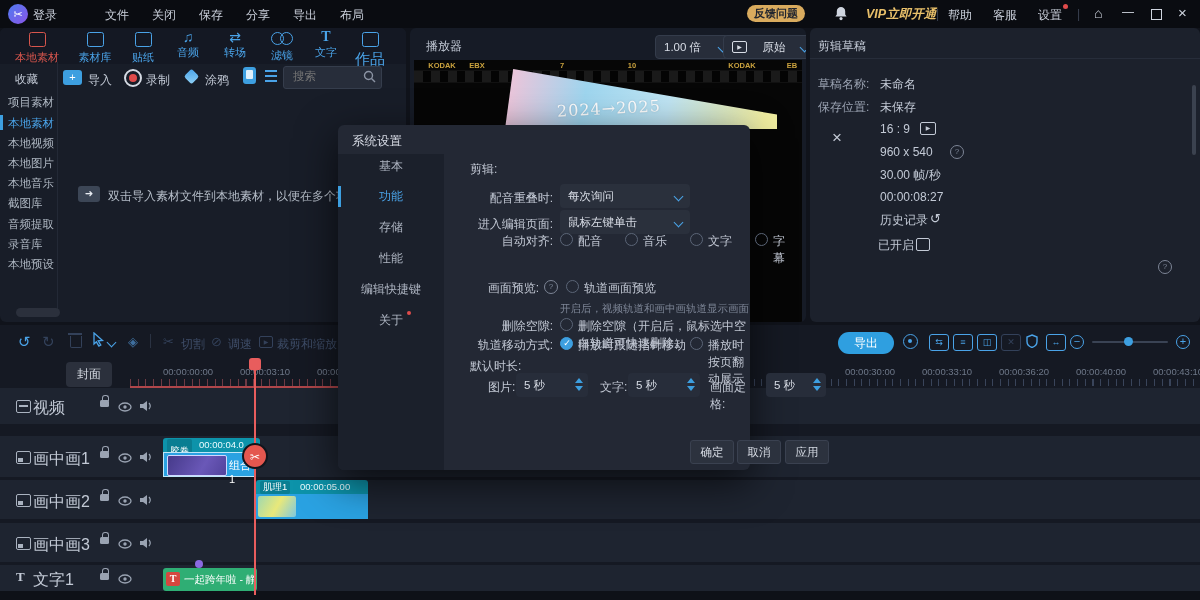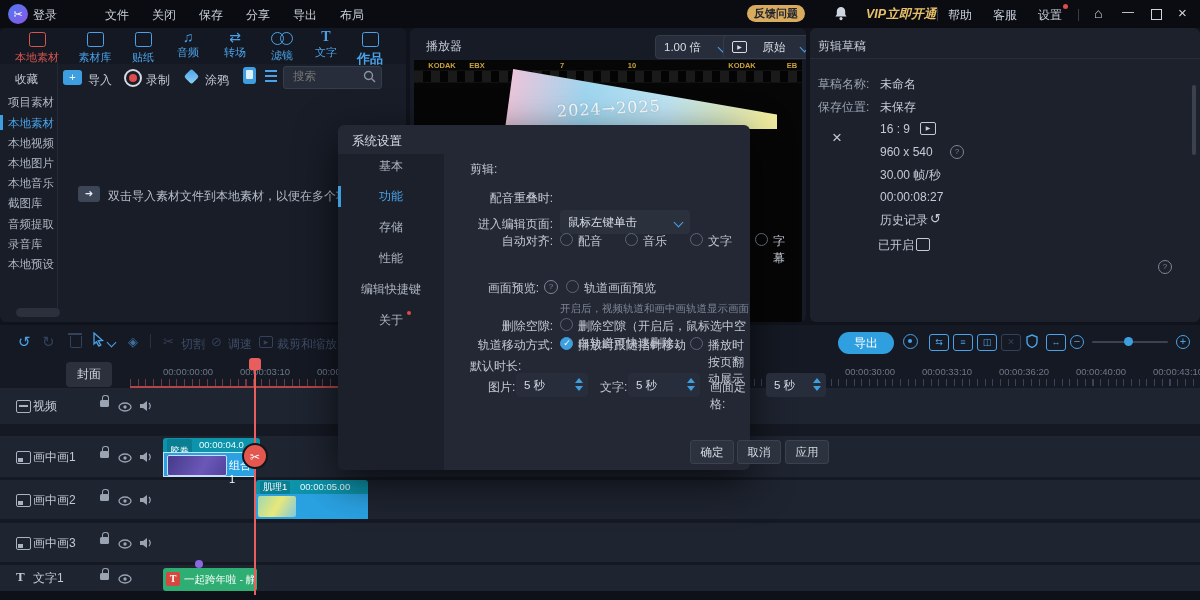--- a/index.html
+++ b/index.html
@@ -26,21 +26,21 @@
   .tbox{position:absolute;width:18px;height:15px;border:1.5px solid #4aa3e8;border-radius:3px;color:#4aa3e8;font-size:9px;line-height:15px;text-align:center;}
   .tbox.dim2{border-color:#33415a;color:#33415a;}
   .lock{position:relative;display:inline-block;width:9px;height:7px;background:#9aa3b2;border-radius:1.5px;margin-top:6px;}
   .lock::before{content:"";position:absolute;top:-5px;left:2px;width:5px;height:5px;border:1.5px solid #9aa3b2;border-bottom:none;border-radius:3px 3px 0 0;}
   .ic-film{display:inline-block;width:13px;height:11px;border:1.5px solid #aab3c0;border-radius:2px;position:relative;}
   .ic-film::before{content:"";position:absolute;left:2px;right:2px;top:4px;height:1.5px;background:#aab3c0;}
   .ic-pip{display:inline-block;width:13px;height:11px;border:1.5px solid #aab3c0;border-radius:2px;position:relative;}
   .ic-pip::before{content:"";position:absolute;left:1px;bottom:1px;width:5px;height:4px;background:#aab3c0;}
   .rlabel{position:absolute;width:64px;text-align:center;font-size:9.5px;color:#6e7889;}
   .trackrow{position:absolute;left:0;width:1200px;background:#1e2430;}
-  .tname{position:absolute;left:33px;color:#c3cad6;font-size:12px;}
+  .tname{position:absolute;left:33px;color:#c3cad6;font-size:16px;}
   .ticks{position:absolute;height:7px;background:repeating-linear-gradient(90deg,#39445a 0 1px,transparent 1px 7.7px);}
   .modal-tab{position:absolute;left:0;width:106px;text-align:center;font-size:12px;color:#aeb5c2;height:22px;line-height:22px;}
   .mlabel{position:absolute;width:110px;text-align:right;color:#c2c8d4;font-size:12px;}
   .mnote{position:absolute;color:#7d8596;font-size:10.5px;line-height:14px;}
   .qmark{display:inline-block;width:12px;height:12px;border:1px solid #7d8596;border-radius:50%;color:#7d8596;font-size:8px;line-height:12px;text-align:center;}
 </style>
 </head>
 <body>
 
 <div id="scene">
@@ -100,21 +100,21 @@
       <span style="display:inline-block;width:11px;height:11px;border:1.6px solid #4aa3e8;border-radius:50%;margin-right:-7px;"></span>
       <span style="display:inline-block;width:11px;height:11px;border:1.6px solid #4aa3e8;border-radius:50%;"></span><br>
       <span style="color:#4aa3e8;font-size:11px;">滤镜</span>
     </div>
     <div class="a" style="left:304px;top:1px;width:44px;text-align:center;">
       <span class="blue" style="font-size:14px;font-weight:bold;font-family:'Liberation Serif',serif;">T</span><br>
       <span style="color:#4aa3e8;font-size:11px;">文字</span>
     </div>
     <div class="a" style="left:348px;top:4px;width:44px;text-align:center;">
       <span class="tico"></span><br>
-      <span style="color:#4aa3e8;font-size:13px;font-weight:bold;">作品</span>
+      <span style="color:#4aa3e8;font-size:15px;">作品</span>
     </div>
 
     <span class="a t" style="left:15px;top:44px;font-size:11.5px;">收藏</span>
     <span class="a" style="left:63px;top:42px;width:19px;height:15px;background:#3d9fe0;border-radius:3px;color:#fff;text-align:center;line-height:14px;font-size:11px;">+</span>
     <span class="a t" style="left:88px;top:44px;">导入</span>
     <span class="a" style="left:124px;top:41px;width:14px;height:14px;border:2px solid #d5dae3;border-radius:50%;"></span>
     <span class="a" style="left:129px;top:46px;width:8px;height:8px;background:#e04b4b;border-radius:50%;"></span>
     <span class="a t" style="left:146px;top:44px;">录制</span>
     <span class="a" style="left:186px;top:43px;width:11px;height:11px;background:linear-gradient(135deg,#4aa3e8,#8fd0f5);border-radius:2.5px;transform:rotate(45deg);"></span>
     <span class="a t" style="left:205px;top:44px;">涂鸦</span>
@@ -354,20 +354,24 @@
     <span class="modal-tab" style="top:60px;color:#4aa3e8;">功能</span>
     <span class="modal-tab" style="top:91px;">存储</span>
     <span class="modal-tab" style="top:122px;">性能</span>
     <span class="modal-tab" style="top:153px;">编辑快捷键</span>
     <span class="modal-tab" style="top:184px;">关于</span>
     <span style="position:absolute;left:69px;top:186px;width:4px;height:4px;border-radius:50%;background:#e04b4b;"></span>
 
     <span style="position:absolute;left:132px;top:36px;color:#c2c8d4;">剪辑:</span>
 
     <span class="mlabel" style="left:105px;top:65px;">配音重叠时:</span>
+    <div class="dd" style="left:222px;top:59px;width:114px;height:24px;border:none;background:#2a303c;">
+      <span style="font-size:11.5px;">每次询问</span>
+        <span class="chev"></span>
+    </div>
 
     <span class="mlabel" style="left:105px;top:91px;">进入编辑页面:</span>
     <div class="dd" style="left:222px;top:85px;width:114px;height:24px;border:none;background:#2a303c;">
       <span style="font-size:11.5px;">鼠标左键单击</span>
         <span class="chev"></span>
     </div>
 
     <span class="mlabel" style="left:105px;top:108px;">自动对齐:</span>
     <span class="radio" style="position:absolute;left:222px;top:108px;"></span>
     <span style="position:absolute;left:240px;top:108px;color:#c2c8d4;">配音</span>

